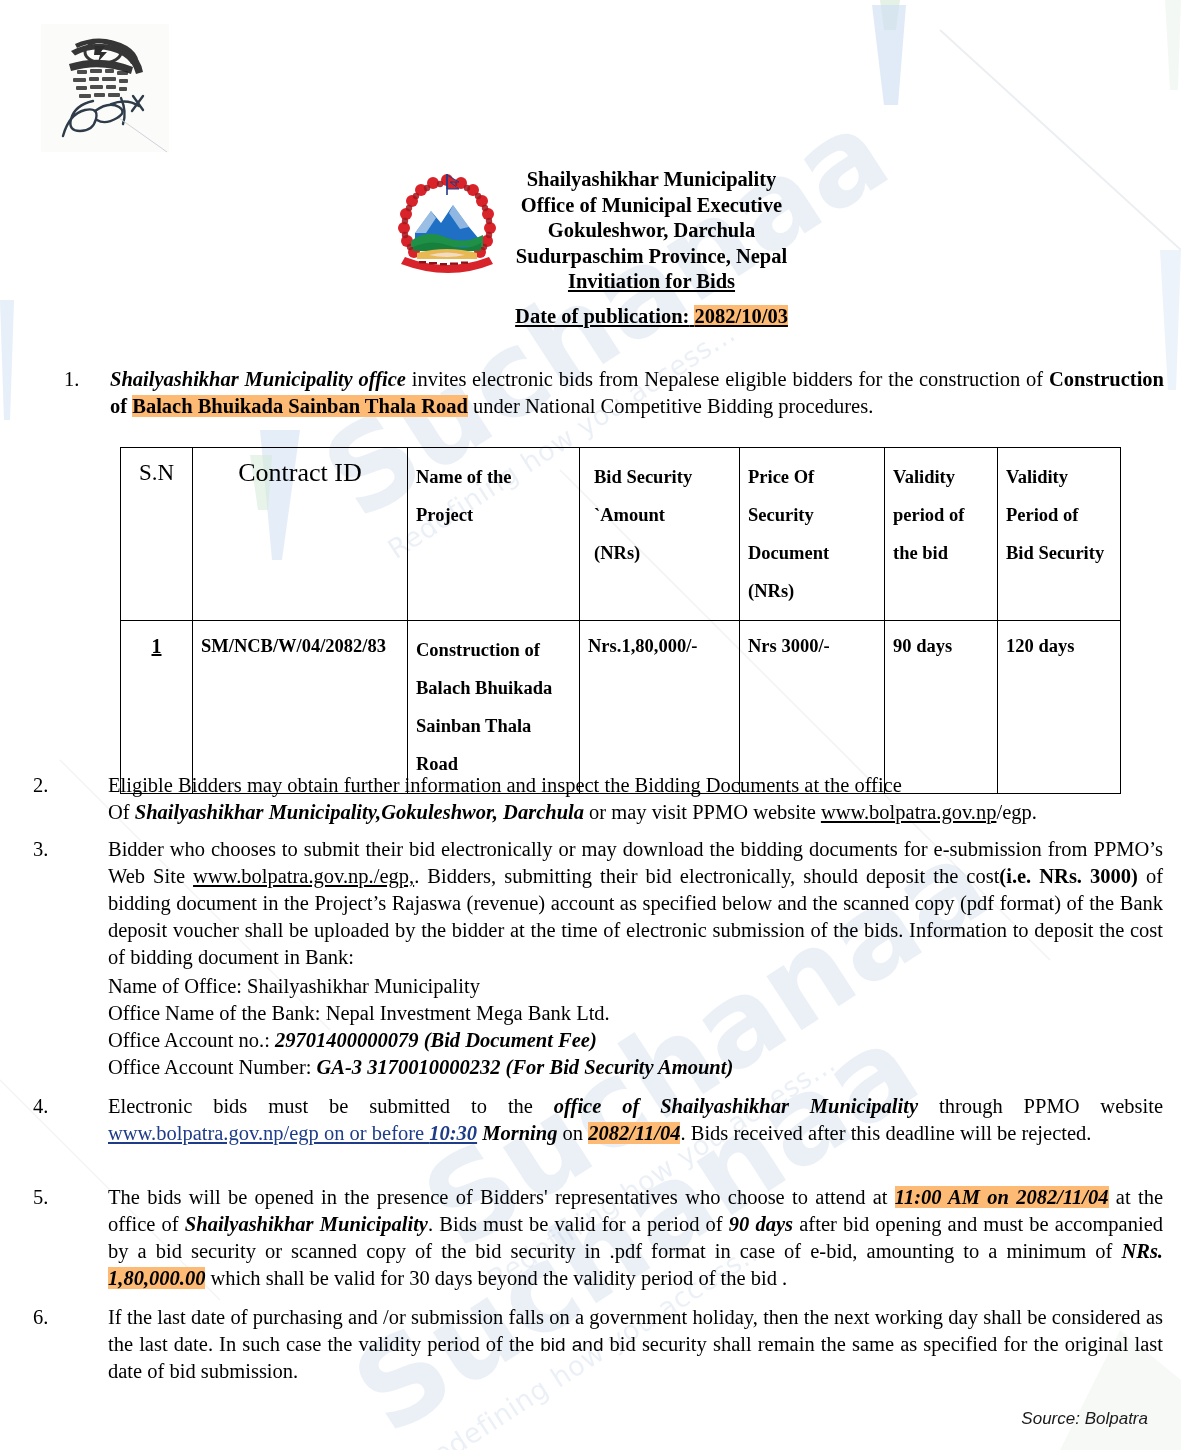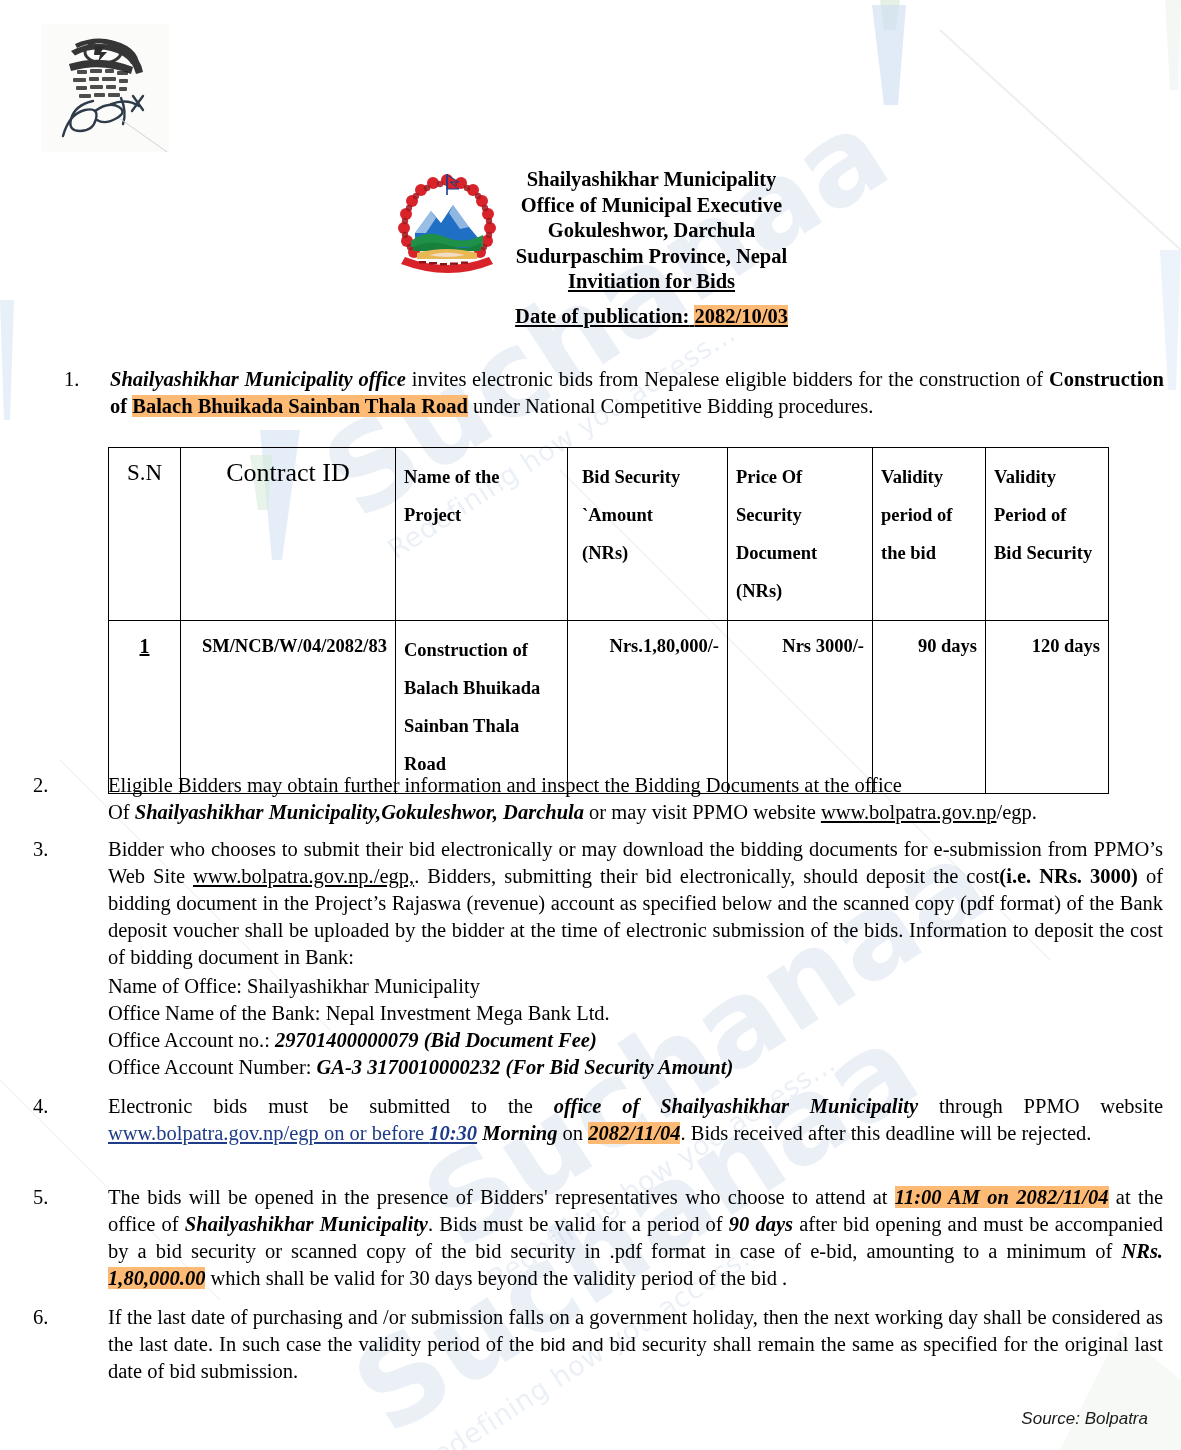--- a/index.html
+++ b/index.html
@@ -71,34 +71,34 @@
   .num{width:auto;flex:0 0 auto;font-size:20.5px;line-height:27px;}
   .body-txt{font-size:20.5px;line-height:27px;text-align:justify;}
   .b{font-weight:700;}
   .bi{font-weight:700;font-style:italic;}
   .u{text-decoration:underline;}
   .link{color:#1f3c88;text-decoration:underline;}
   .sans{font-family:"Liberation Sans", sans-serif;font-size:19px;}
 
   
   table.bidtable{
-    position:absolute;left:108px;top:447px;width:1000px;
+    position:absolute;left:120px;top:447px;width:1000px;
     border-collapse:collapse;
     table-layout:fixed;
   }
   table.bidtable td{
     border:1.6px solid #000;
     vertical-align:top;
     padding:10px 8px 10px 8px;
   }
   .th-sn{font-size:23px;font-weight:400;text-align:center;line-height:30px;}
   .th-cid{font-size:26px;font-weight:400;text-align:center;line-height:30px;}
   .th{font-size:18.5px;font-weight:700;text-align:left;line-height:38px;}
   .td-sn{font-size:20px;font-weight:700;text-align:center;text-decoration:underline;line-height:30px;}
-  .td-c{font-size:18.5px;font-weight:700;text-align:right;line-height:30px;}
+  .td-c{font-size:18.5px;font-weight:700;text-align:left;line-height:30px;}
   .td-l{font-size:18.5px;font-weight:700;text-align:left;line-height:38px;}
 
   
   .src{
     position:absolute;right:33px;top:1409px;
     font-family:"Liberation Sans", sans-serif;
     font-style:italic;
     font-size:17px;
     color:#1a1a1a;
     z-index:4;

